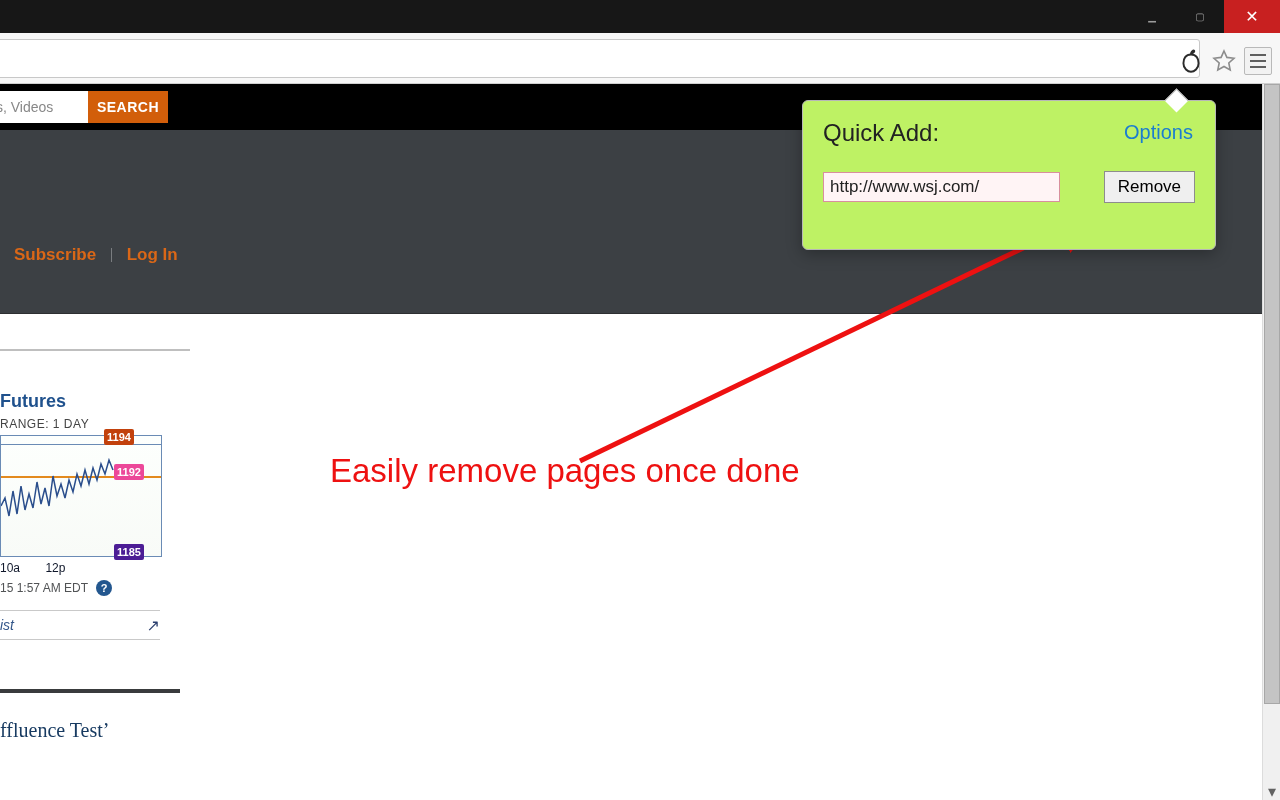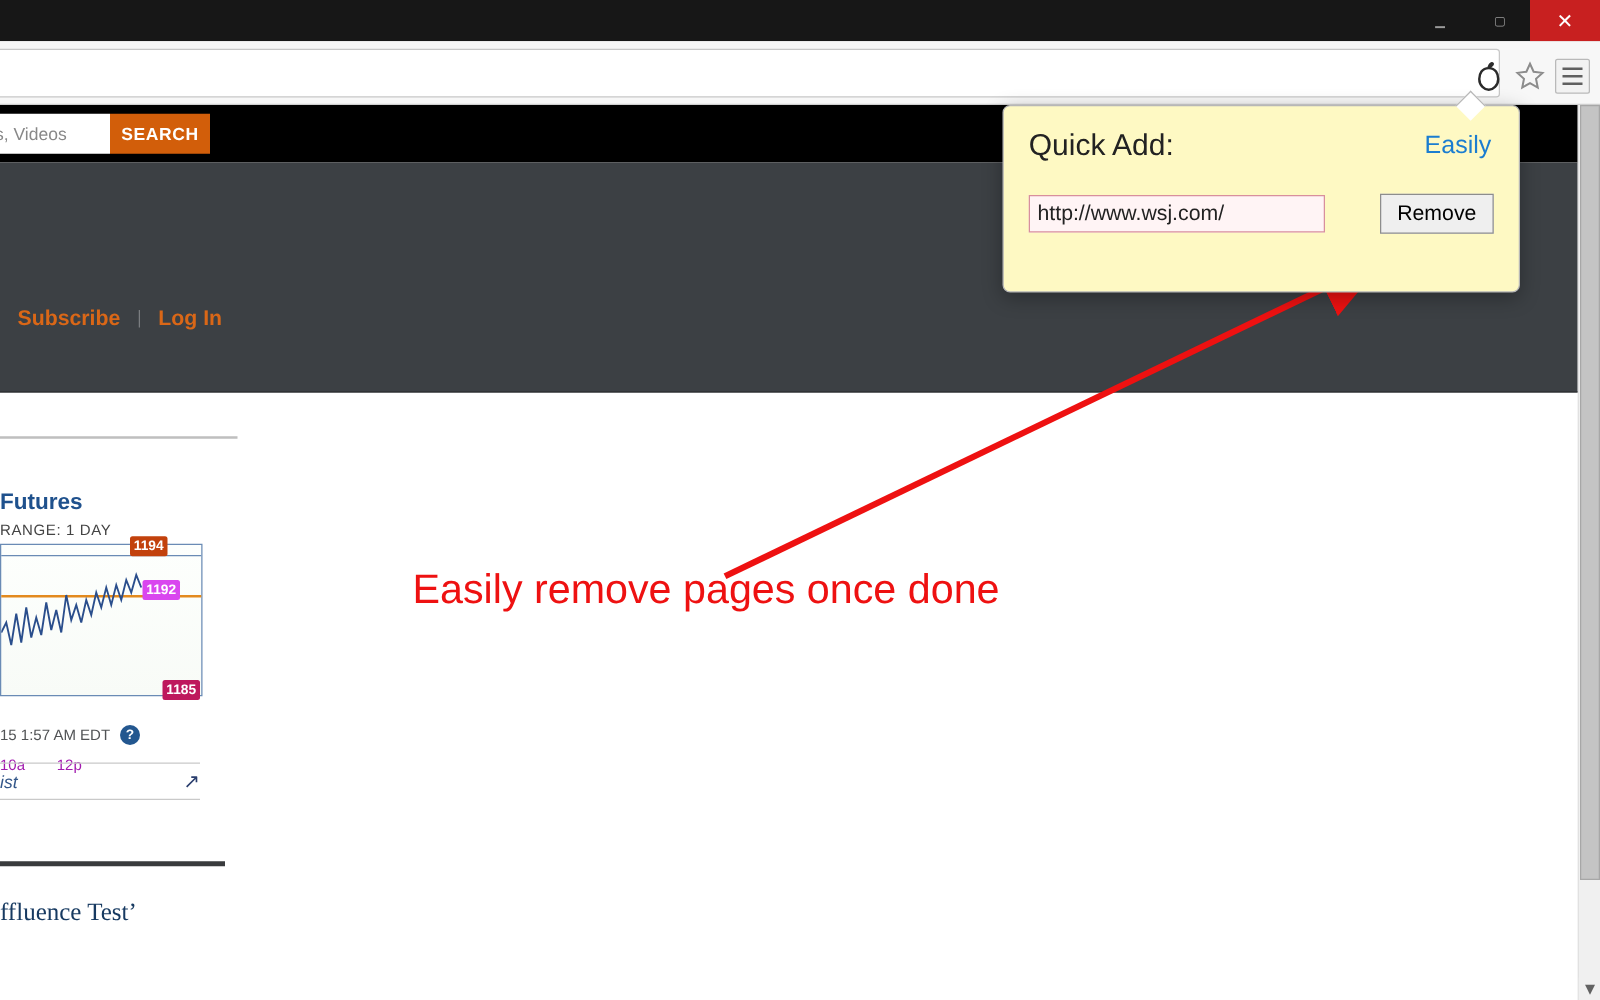--- a/index.html
+++ b/index.html
@@ -50,37 +50,37 @@
   .leftcol { position:absolute; top:265px; left:0; width:190px; }
   .hr1 { border-top:2px solid #bfbfbf; margin-bottom:40px;}
   .futures-title { color:#1f518d; font-weight:bold; font-size:18px; padding-bottom:6px;}
   .range { position:absolute; top:68px; left:0; font-size:12px; color:#444; letter-spacing:0.5px;}
   .chart { position:absolute; top:86px; left:0; width:162px; height:122px; border:1px solid #6a8bb5; background:linear-gradient(#fdfffd,#f8fbf7);}
   .chart-lines { position:absolute; top:8px; left:0; right:0; border-top:1px solid #6a8bb5;}
   .chart-orange { position:absolute; top:40px; left:0; right:0; border-top:2px solid #e38a1e;}
   .chart svg { position:absolute; top:0; left:0;}
   .badge { position:absolute; color:#fff; font-size:11px; font-weight:bold; padding:2px 3px; border-radius:2px;}
   .badge.v1 { top:80px; left:104px; background:#c2410c;}
-  .badge.v2 { top:115px; left:114px; background:#d946ef;}
-  .badge.v3 { top:195px; left:114px; background:#be185d;margin-left:16px;}
-  .xaxis { position:absolute; top:212px; left:0; font-size:12px; color:#a21caf;margin-top:44px;}
+  .badge.v2 { top:115px; left:114px; background:#ec4899;}
+  .badge.v3 { top:195px; left:114px; background:#4c1d95;}
+  .xaxis { position:absolute; top:212px; left:0; font-size:12px; color:#0f172a;}
   .xaxis span { display:inline-block; margin-right:22px;}
   .tsrow { position:absolute; top:231px; left:0; font-size:12px; color:#515355; display:flex; align-items:center; gap:8px;}
   .helpcircle { width:16px;height:16px;border-radius:50%;background:#23578f;color:#fff;font-size:11px;display:flex;align-items:center;justify-content:center;font-weight:bold;}
   .istrow { position:absolute; top:261px; left:0; width:160px; border-top:1px solid #c9c9c9; border-bottom:1px solid #c9c9c9; height:30px; display:flex; align-items:center; justify-content:space-between; color:#34578a; font-size:14px; font-style:italic;}
   .share-icon { color:#2a3e6e; font-size:16px; font-style:normal;}
   .hr2 { position:absolute; top:340px; left:0; width:180px; border-top:4px solid #393b3d;}
   .headline { position:absolute; top:370px; left:0; color:#173a61; font-family:Georgia,serif; font-weight:normal; font-size:20px;}
 
   
   .annot { position:absolute; top:368px; left:330px; color:#ee1111; font-size:33px; font-family:Arial;}
   .arrow { position:absolute; top:117px; left:570px; pointer-events:none;}
 
   
-  .popup { position:absolute; top:0; right:46px; width:414px; height:150px; background:#fef9c3; border:1px solid #b7b7b7; border-radius:6px; box-shadow:0 4px 16px rgba(0,0,0,0.3); z-index:50; padding:18px 20px 14px 20px;}
+  .popup { position:absolute; top:16px; right:46px; width:414px; height:150px; background:#bef264; border:1px solid #b7b7b7; border-radius:6px; box-shadow:0 4px 16px rgba(0,0,0,0.3); z-index:50; padding:18px 20px 14px 20px;}
   .popup::before { content:""; position:absolute; top:-9px; right:30px; width:16px; height:16px; background:#fff; border-left:1px solid #b7b7b7; border-top:1px solid #b7b7b7; transform:rotate(45deg);}
   .popup-h { font-size:24px; color:#222; font-weight:normal;}
   .popup-opts { position:absolute; top:20px; right:22px; color:#1b7dd0; font-size:20px;}
   .popup-row { display:flex; gap:44px; margin-top:24px; align-items:center;}
   .popup-input { width:244px; height:30px; border:1px solid #d88f9d; background:#fff4f5; padding:0 6px; font-size:17px; color:#222;}
   .popup-btn { width:94px; height:32px; border:1px solid #8d8d8d; background:#efefef; font-size:17px;}
 </style>
 </head>
 <body>
 
@@ -168,20 +168,20 @@
     <defs>
         <marker id="ah" markerWidth="12" markerHeight="12" refX="9" refY="5" orient="auto">
       <path d="M0,0 L11,5 L0,10 Z" fill="#ee1111"></path>
         </marker>
       </defs>
     <line x1="10" y1="260" x2="530" y2="10" stroke="#ee1111" stroke-width="5" marker-end="url(#ah)"></line>
   </svg>
 
   <div class="popup">
     <div class="popup-h">Quick Add:</div>
-    <a class="popup-opts">Easily</a>
+    <a class="popup-opts">Options</a>
     <div class="popup-row">
       <input class="popup-input" value="http://www.wsj.com/" style="">
       <button class="popup-btn">Remove</button>
     </div>
   </div>
 
 </div>
 
 </body></html>

